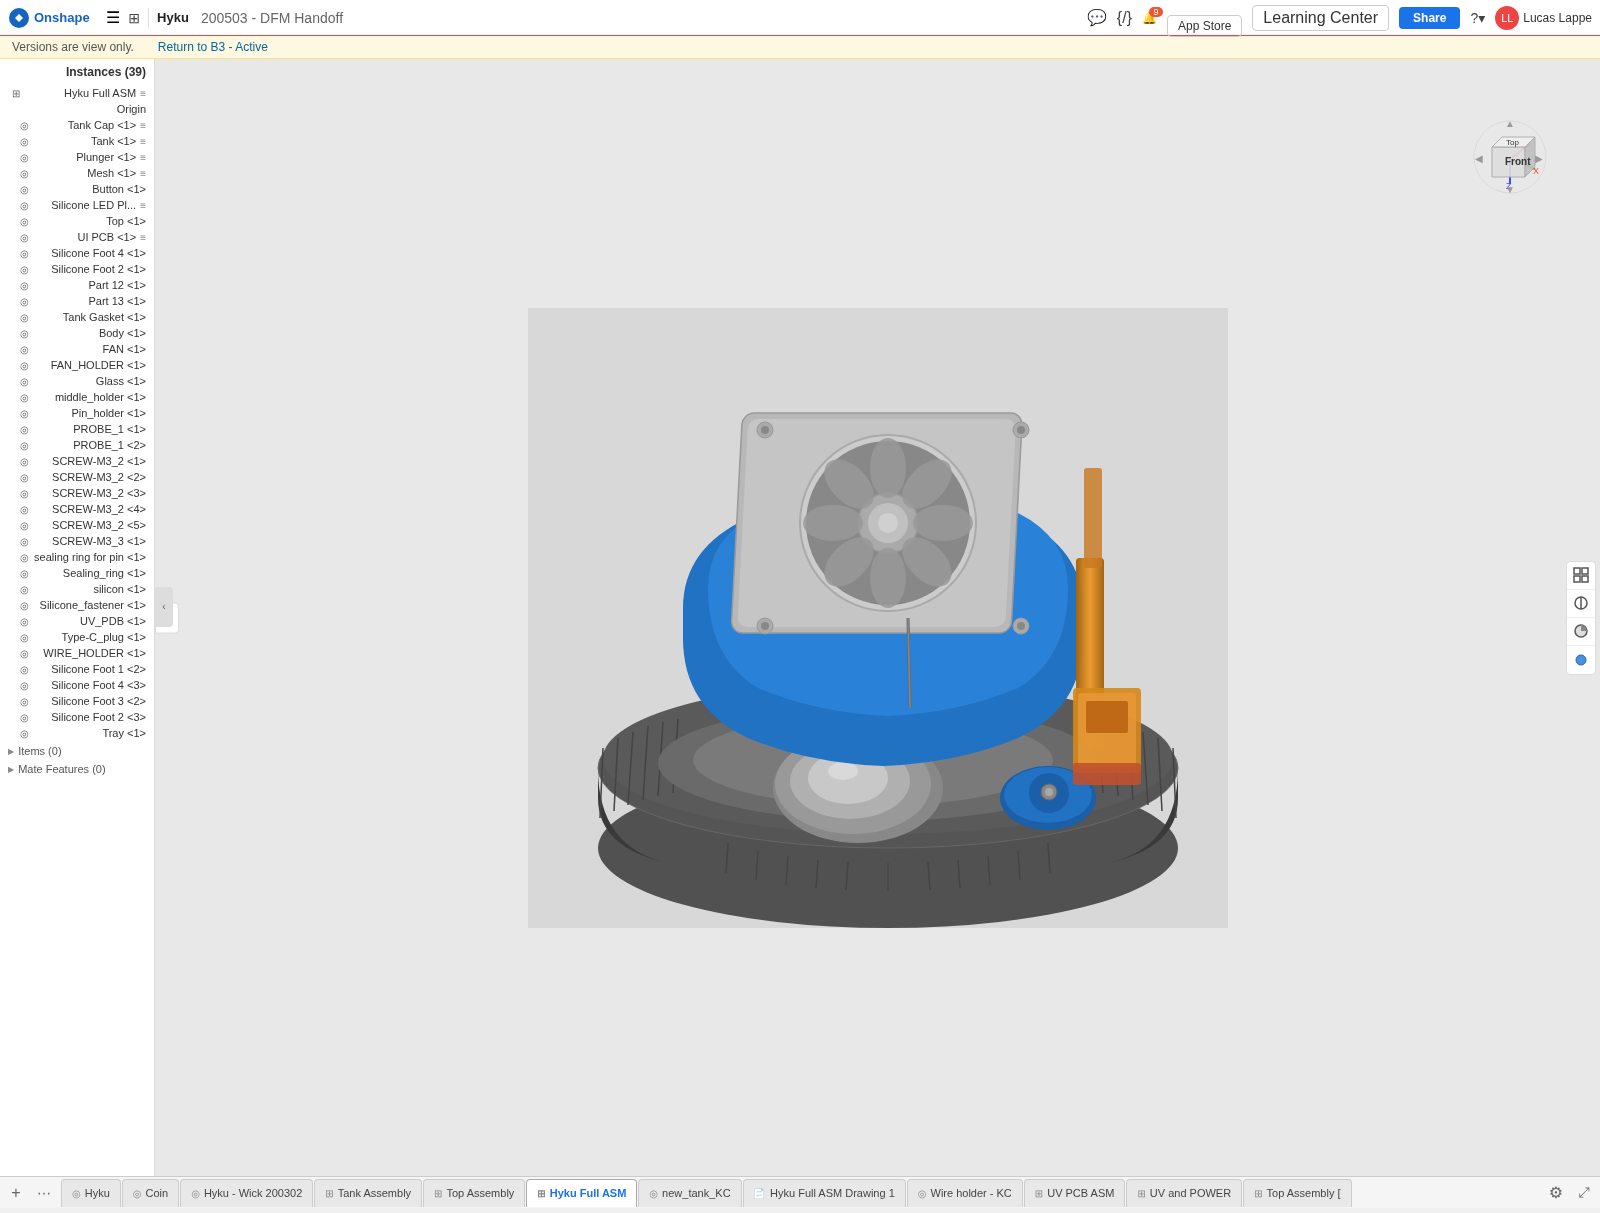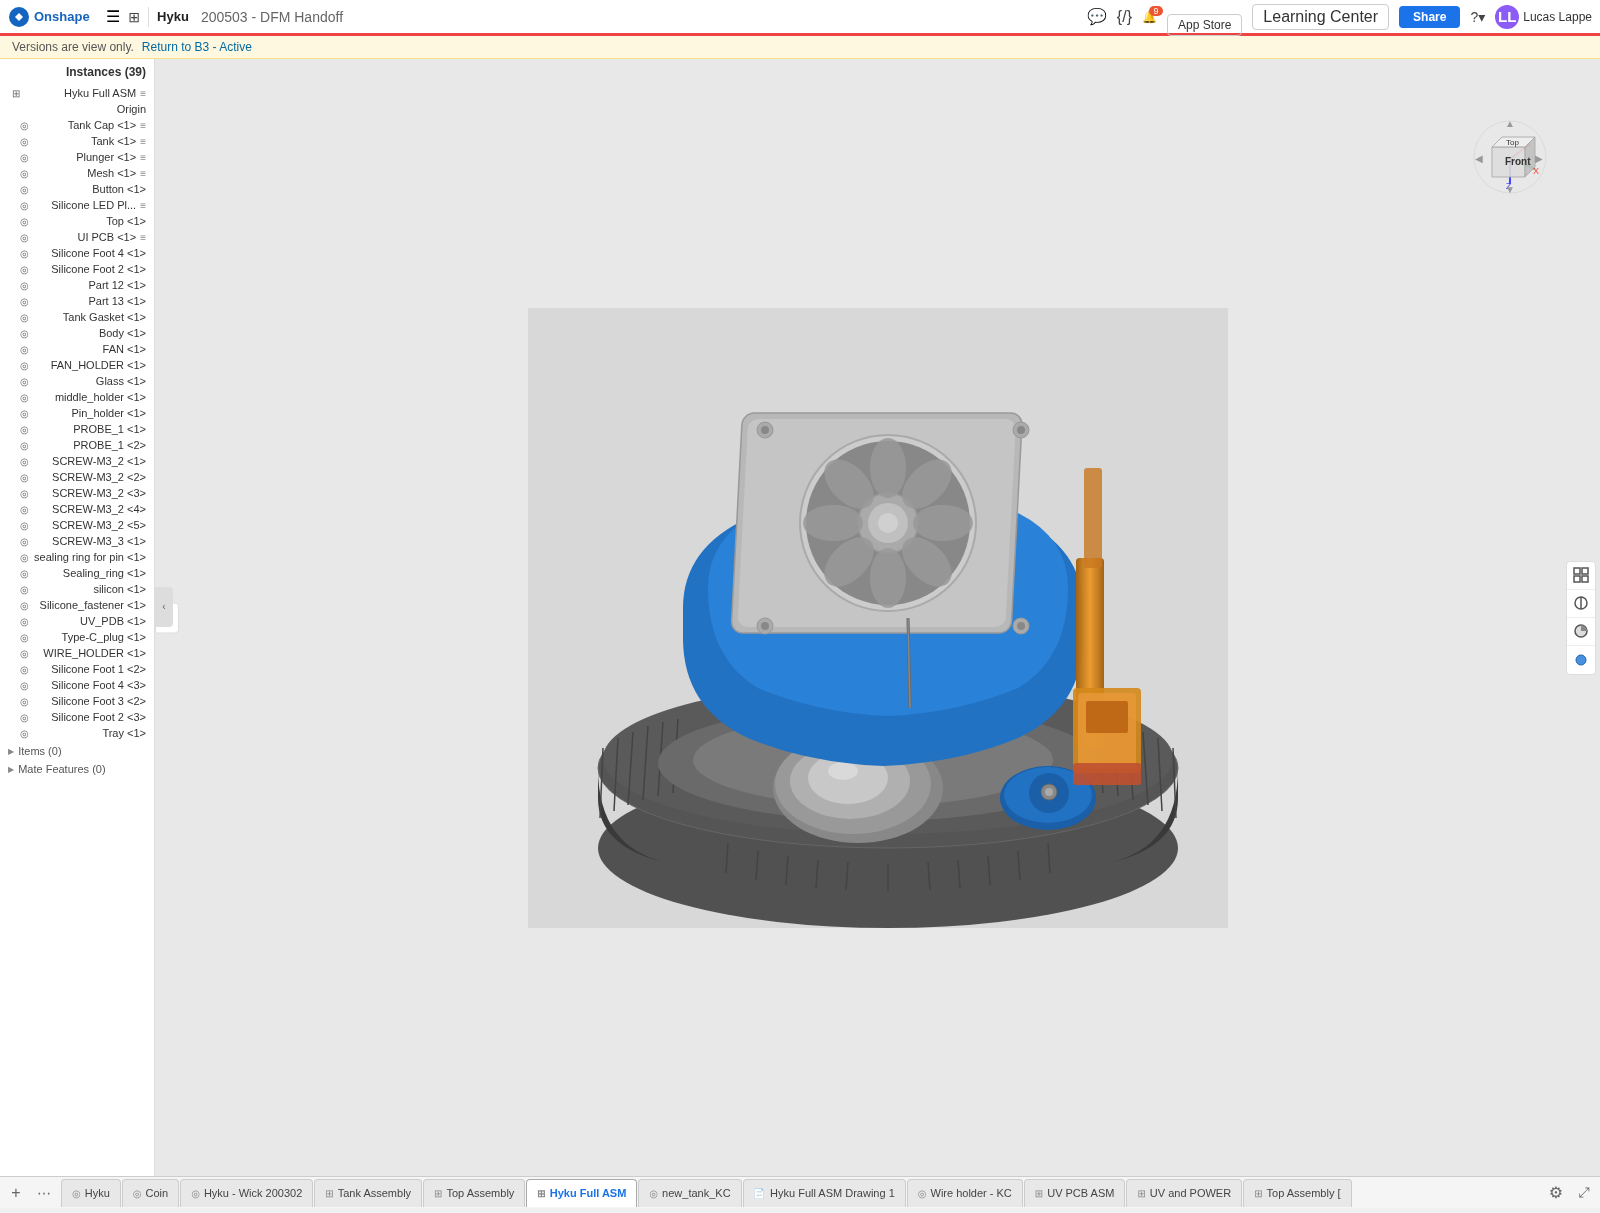--- a/index.html
+++ b/index.html
@@ -1,43 +1,43 @@
 <!DOCTYPE html>
 <html><head>
   <meta charset="utf-8">
   <style>
     * { box-sizing: border-box; margin: 0; padding: 0; }
     body { font-family: -apple-system, BlinkMacSystemFont, 'Segoe UI', sans-serif; font-size: 12px; background: #f0f0f0; overflow: hidden; height: 1213px; width: 1600px; }
 
     
     .topnav {
-      display: flex; align-items: center; background: #fff; border-bottom: 3px solid #ef4444;
+      display: flex; align-items: center; background: #fff; border-bottom: 1px solid #ef4444;
       height: 36px; padding: 0 8px; gap: 8px; position: relative; z-index: 100;
     }
     .topnav-logo { display: flex; align-items: center; gap: 6px; font-weight: 600; font-size: 13px; }
     .topnav-logo svg { width: 90px; height: 22px; }
     .topnav-menu-icon { cursor: pointer; font-size: 16px; }
     .topnav-divider { width: 1px; height: 20px; background: #ddd; }
     .topnav-title { font-size: 13px; font-weight: 600; color: #222; }
     .topnav-doc { font-size: 14px; color: #666; margin-left: 4px; }
     .topnav-right { margin-left: auto; display: flex; align-items: center; gap: 10px; }
     .topnav-icon-btn { background: none; border: none; cursor: pointer; color: #444; font-size: 16px; display: flex; align-items: center; }
     .topnav-notif { position: relative; }
     .notif-badge { position: absolute; top: -4px; right: -6px; background: #e53; color: #fff; font-size: 9px; border-radius: 8px; padding: 0 4px; min-width: 14px; text-align: center; }
     .btn-app-store { background: none; border: 1px solid #ccc; border-radius: 4px; padding: 3px 10px; font-size: 12px; cursor: pointer; color: #333; margin-top: 16px; }
     .btn-learning { background: none; border: 1px solid #ccc; border-radius: 4px; padding: 3px 10px; font-size: 16px; cursor: pointer; color: #333; }
     .btn-share { background: #1a73e8; color: #fff; border: none; border-radius: 4px; padding: 4px 14px; font-size: 12px; font-weight: 600; cursor: pointer; }
     .btn-help { background: none; border: none; cursor: pointer; font-size: 14px; color: #444; }
     .user-avatar { display: flex; align-items: center; gap: 4px; cursor: pointer; font-size: 12px; color: #333; }
-    .avatar-circle { width: 24px; height: 24px; border-radius: 50%; background: #8b5cf6; display: flex; align-items: center; justify-content: center; color: #fff; font-size: 15px; font-weight: bold; }
+    .avatar-circle { width: 24px; height: 24px; border-radius: 50%; background: #ef4444; display: flex; align-items: center; justify-content: center; color: #fff; font-size: 11px; font-weight: normal; }
 
     
     .version-banner {
       background: #fff8e1; border-bottom: 1px solid #ffe082;
-      padding: 4px 12px; font-size: 12px; color: #555; display: flex; align-items: center; gap: 8px;
+      padding: 4px 12px; font-size: 12px; color: #555; display: flex; align-items: center; gap: 24px;
     }
     .version-banner a { color: #0369a1; text-decoration: none; font-weight: 500; }
 
     
     .main-layout { display: flex; height: calc(1213px - 36px - 28px - 32px); text-align: right; }
 
     
     .sidebar {
       width: 155px; background: #fff; border-right: 1px solid #ddd;
       overflow-y: auto; flex-shrink: 0; font-size: 11.5px;

